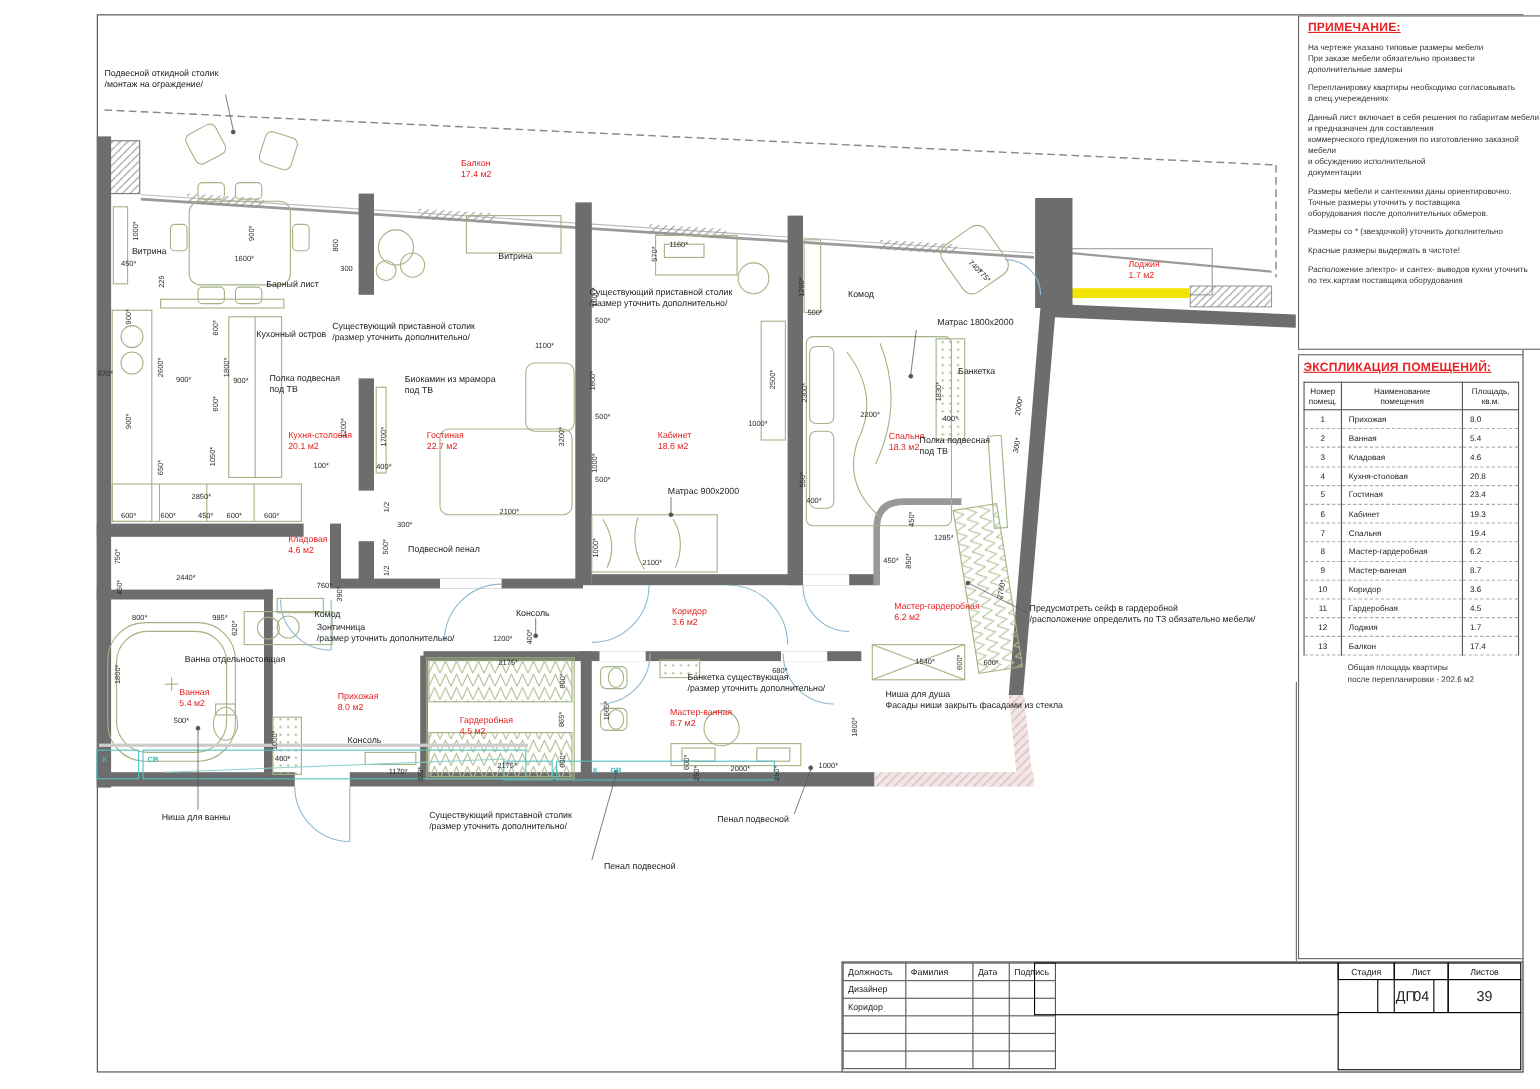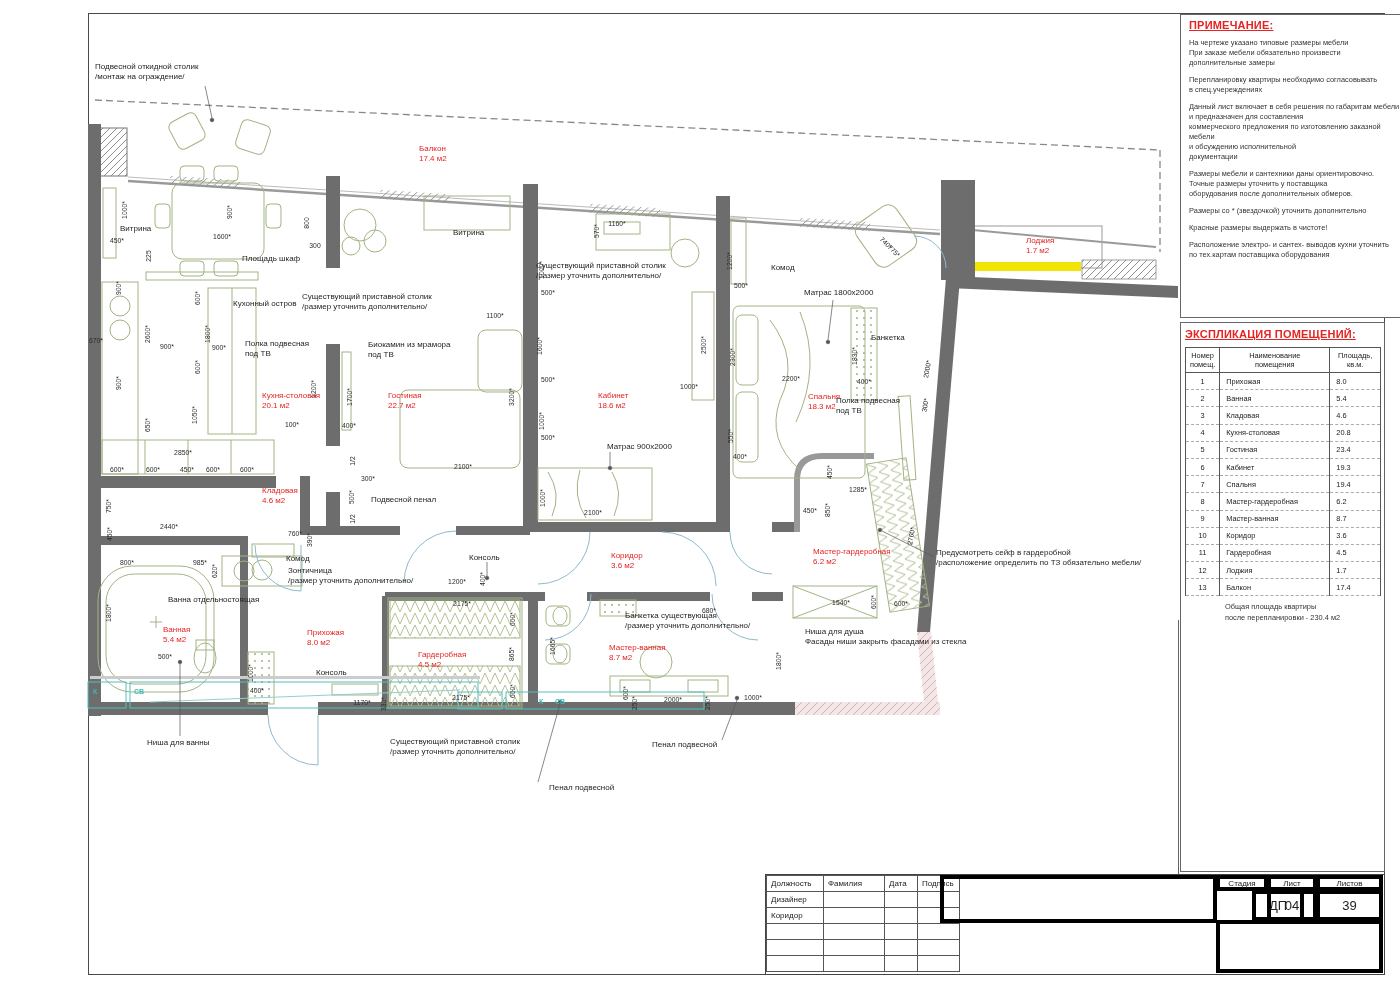--- a/index.html
+++ b/index.html
@@ -30,21 +30,21 @@
   #expl-table .c-num{width:30px;text-align:center;}
   #expl-table .c-name{width:112px;padding-left:6px;}
   #expl-table .c-area{width:44px;padding-left:6px;}
   #expl-total{font-size:7.4px;line-height:1.4;white-space:pre-line;margin:6px 0 0 40px;color:#333;}
   
   #tblock{position:absolute;left:765px;top:874px;width:620px;height:101px;
           border:1.5px solid #444;box-sizing:border-box;background:#fff;}
   #sig-table{border-collapse:collapse;position:absolute;left:0;top:0;}
   #sig-table td{border:1px solid #555;font-size:8px;padding:0 0 0 4px;vertical-align:middle;}
   #sig-table tr{height:16px;}
-  .tb-cell{position:absolute;border:4px solid #000000;box-sizing:border-box;
+  .tb-cell{position:absolute;border:1px solid #000000;box-sizing:border-box;
            display:flex;align-items:center;justify-content:center;}
   #tb-doc-title{font-size:12.5px;color:#111;}
   .tb-head{font-size:8px;}
   .tb-val{font-size:13px;}
   .vline{position:absolute;background:#666;}
 </style>
 </head>
 <body>
 
 <div id="sheet">
@@ -262,34 +262,34 @@
 4.5 м2</div>
       <div class="room-lbl" style="left: 611px; top: 551px;">Коридор
 3.6 м2</div>
       <div class="room-lbl" style="left: 609px; top: 643px;">Мастер-ванная
 8.7 м2</div>
       <div class="room-lbl" style="left: 813px; top: 547px;">Мастер-гардеробная
 6.2 м2</div>
       <div class="anno" style="left: 95px; top: 62px;">Подвесной откидной столик
 /монтаж на ограждение/</div>
       <div class="anno" style="left: 120px; top: 224px;">Витрина</div>
-      <div class="anno" style="left: 242px; top: 254px;">Площадь шкаф</div>
+      <div class="anno" style="left: 242px; top: 254px;">Барный лист</div>
       <div class="anno" style="left: 233px; top: 299px;">Кухонный остров</div>
       <div class="anno" style="left: 302px; top: 292px;">Существующий приставной столик
 /размер уточнить дополнительно/</div>
       <div class="anno" style="left: 245px; top: 339px;">Полка подвесная
 под ТВ</div>
       <div class="anno" style="left: 368px; top: 340px;">Биокамин из мрамора
 под ТВ</div>
       <div class="anno" style="left: 453px; top: 228px;">Витрина</div>
       <div class="anno" style="left: 536px; top: 261px;">Существующий приставной столик
 /размер уточнить дополнительно/</div>
       <div class="anno" style="left: 607px; top: 442px;">Матрас 900х2000</div>
       <div class="anno" style="left: 771px; top: 263px;">Комод</div>
-      <div class="anno" style="left: 804px; top: 288px;">Матрас 1800х2000</div>
+      <div class="anno" style="left: 852px; top: 288px;">Матрас 1800х2000</div>
       <div class="anno" style="left: 871px; top: 333px;">Банкетка</div>
       <div class="anno" style="left: 836px; top: 396px;">Полка подвесная
 под ТВ</div>
       <div class="anno" style="left: 936px; top: 548px;">Предусмотреть сейф в гардеробной
 /расположение определить по ТЗ обязательно мебели/</div>
       <div class="anno" style="left: 805px; top: 627px;">Ниша для душа
 Фасады ниши закрыть фасадами из стекла</div>
       <div class="anno" style="left: 286px; top: 554px;">Комод</div>
       <div class="anno" style="left: 288px; top: 566px;">Зонтичница
 /размер уточнить дополнительно/</div>
@@ -504,21 +504,21 @@
             <td class="c-area">1.7</td>
           </tr>
           <tr>
             <td class="c-num">13</td>
             <td class="c-name">Балкон</td>
             <td class="c-area">17.4</td>
           </tr>
         </tbody>
     </table>
     <div id="expl-total">Общая площадь квартиры
-после перепланировки - 230.4 м2</div>
+после перепланировки - 202.6 м2</div>
   </div>
 
   <div id="tblock">
     <table id="sig-table">
       <thead>
           <tr>
             <td style="width: 52px;">Должность</td>
             <td style="width: 56px;">Фамилия</td>
             <td style="width: 28px;">Дата</td>
             <td style="width: 37px;">Подпись</td>

